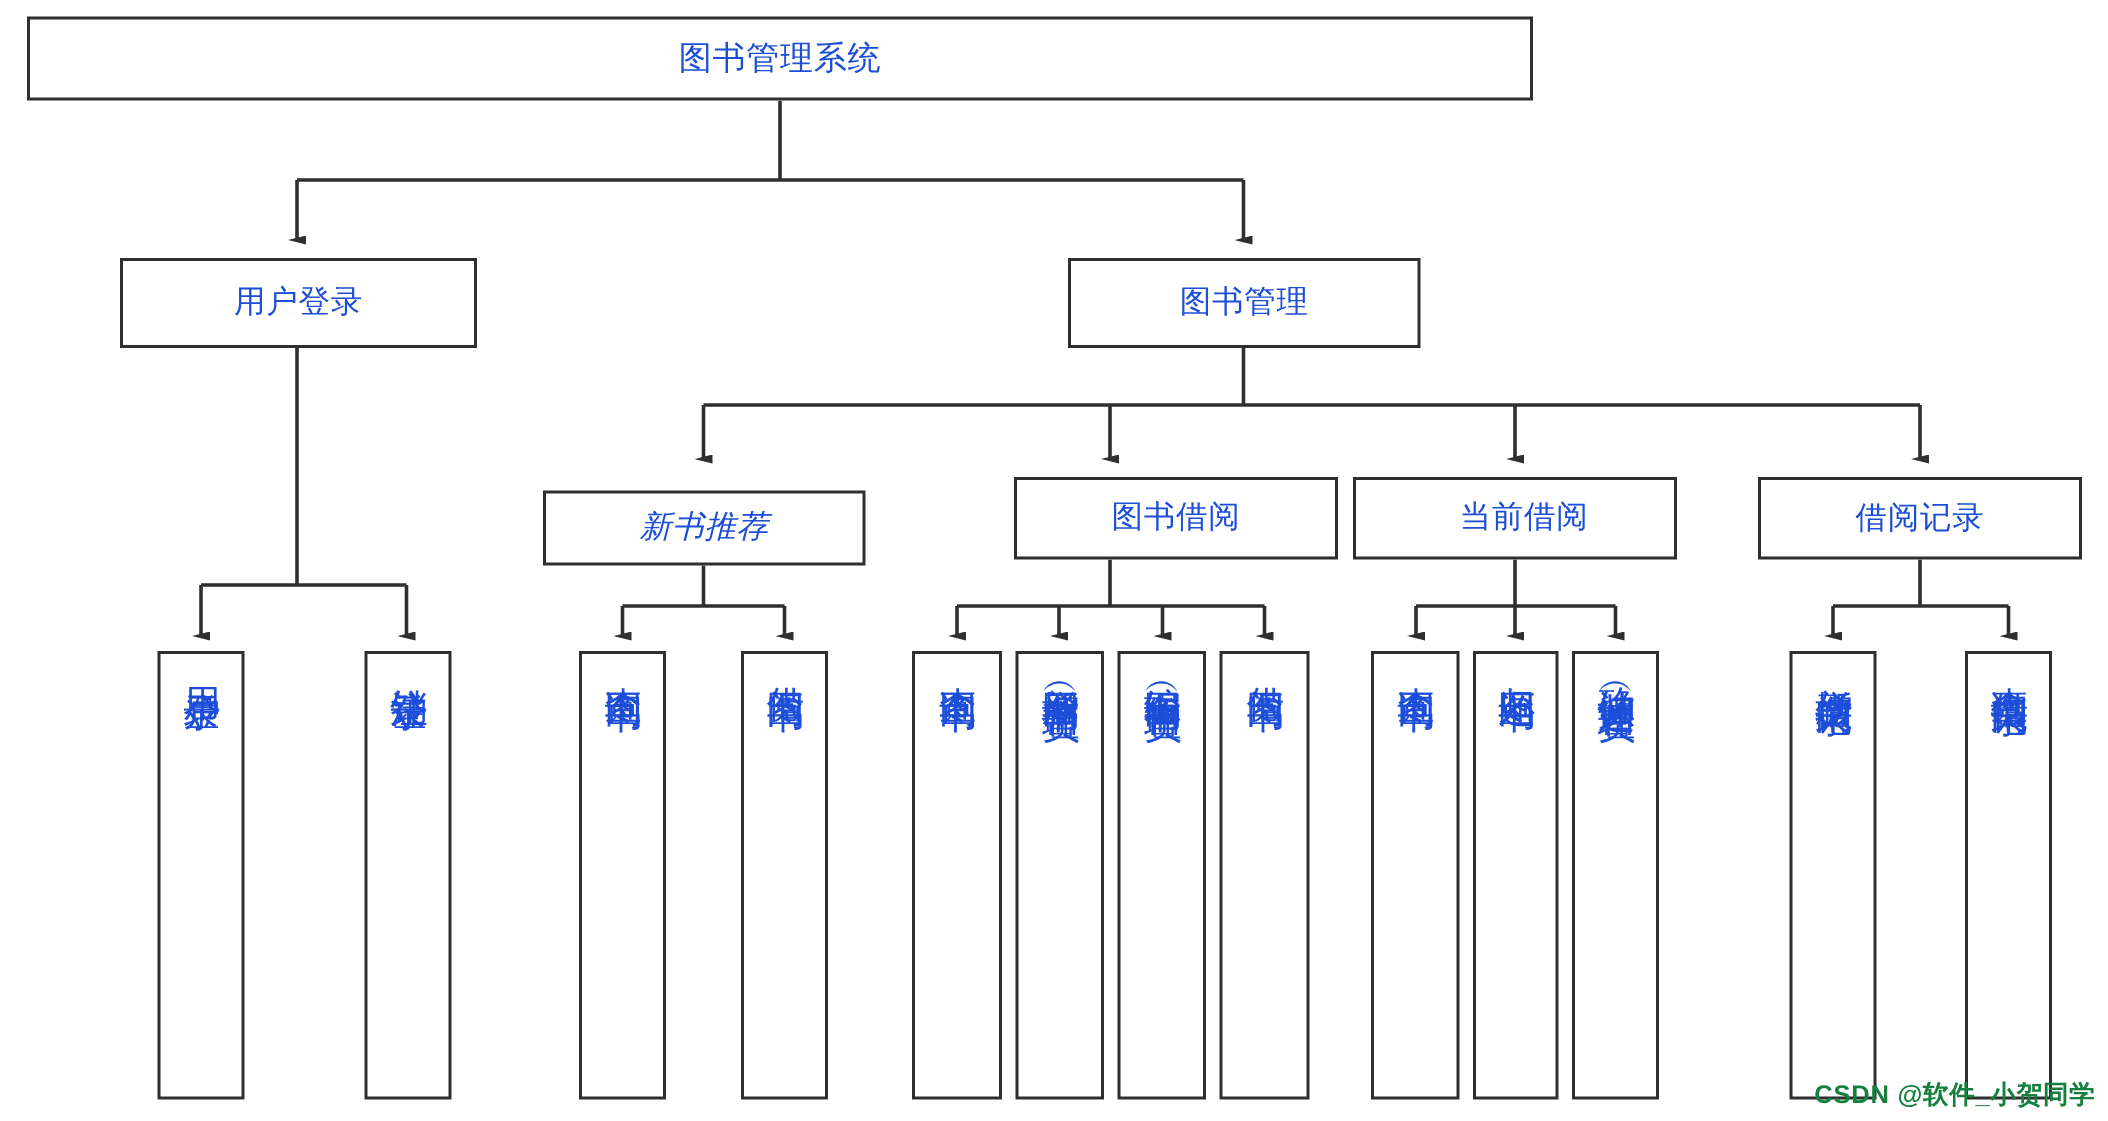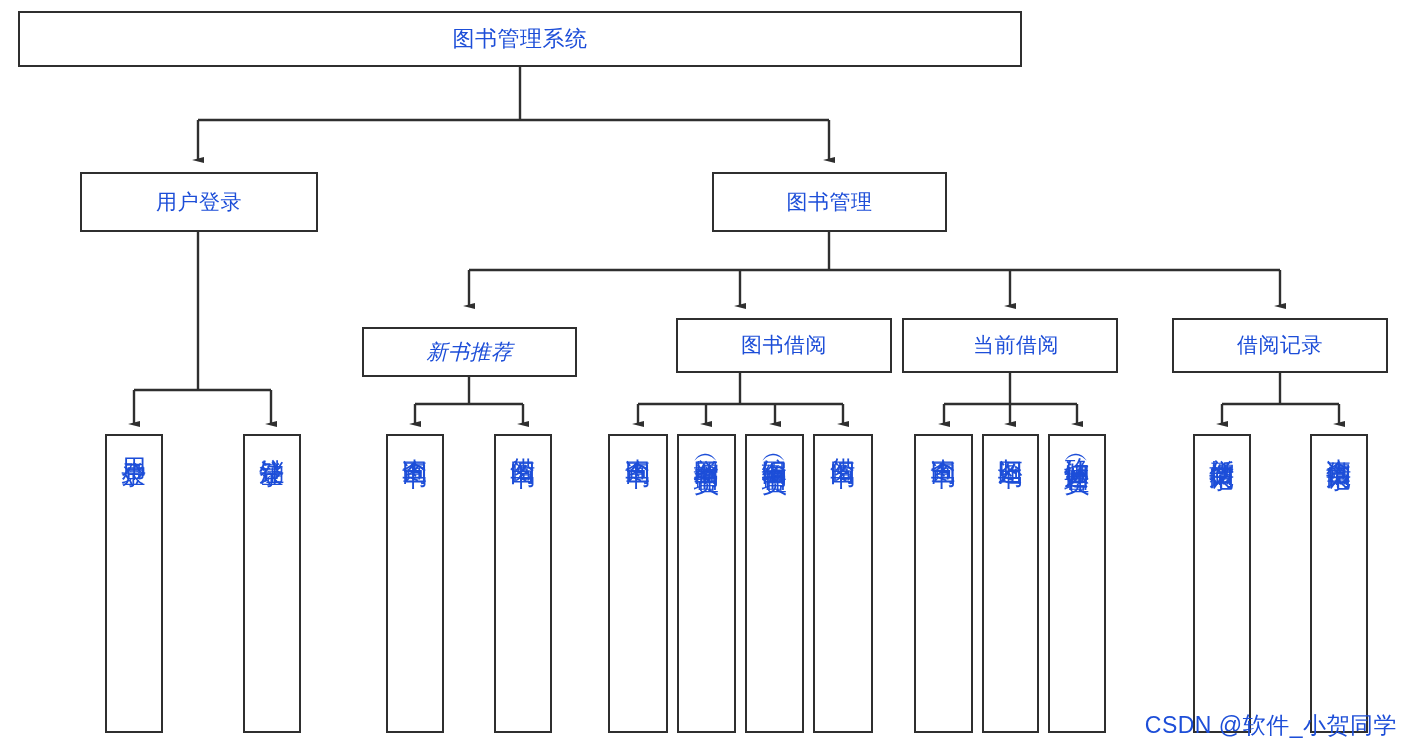--- a/index.html
+++ b/index.html
@@ -59,24 +59,25 @@
   .node.vert.tall .label {
     font-size: 25px;
   }
   .node.root .label {
     font-size: 22px;
   }
   .watermark {
     position: absolute;
     right: 8px;
     bottom: 6px;
-    font-size: 23px;
-    color: #1d4ed8;
+    font-size: 17px;
+    color: #15803d;
     letter-spacing: 0.5px;
     white-space: nowrap;
+    font-weight: bold;
   }
 </style>
 </head>
 <body>
 
 <div id="canvas">
 
   <svg class="edges" viewBox="0 0 1405 747">
     <defs>
       <marker id="arrow" markerWidth="10" markerHeight="12" refX="3" refY="6" orient="auto" markerUnits="userSpaceOnUse">

